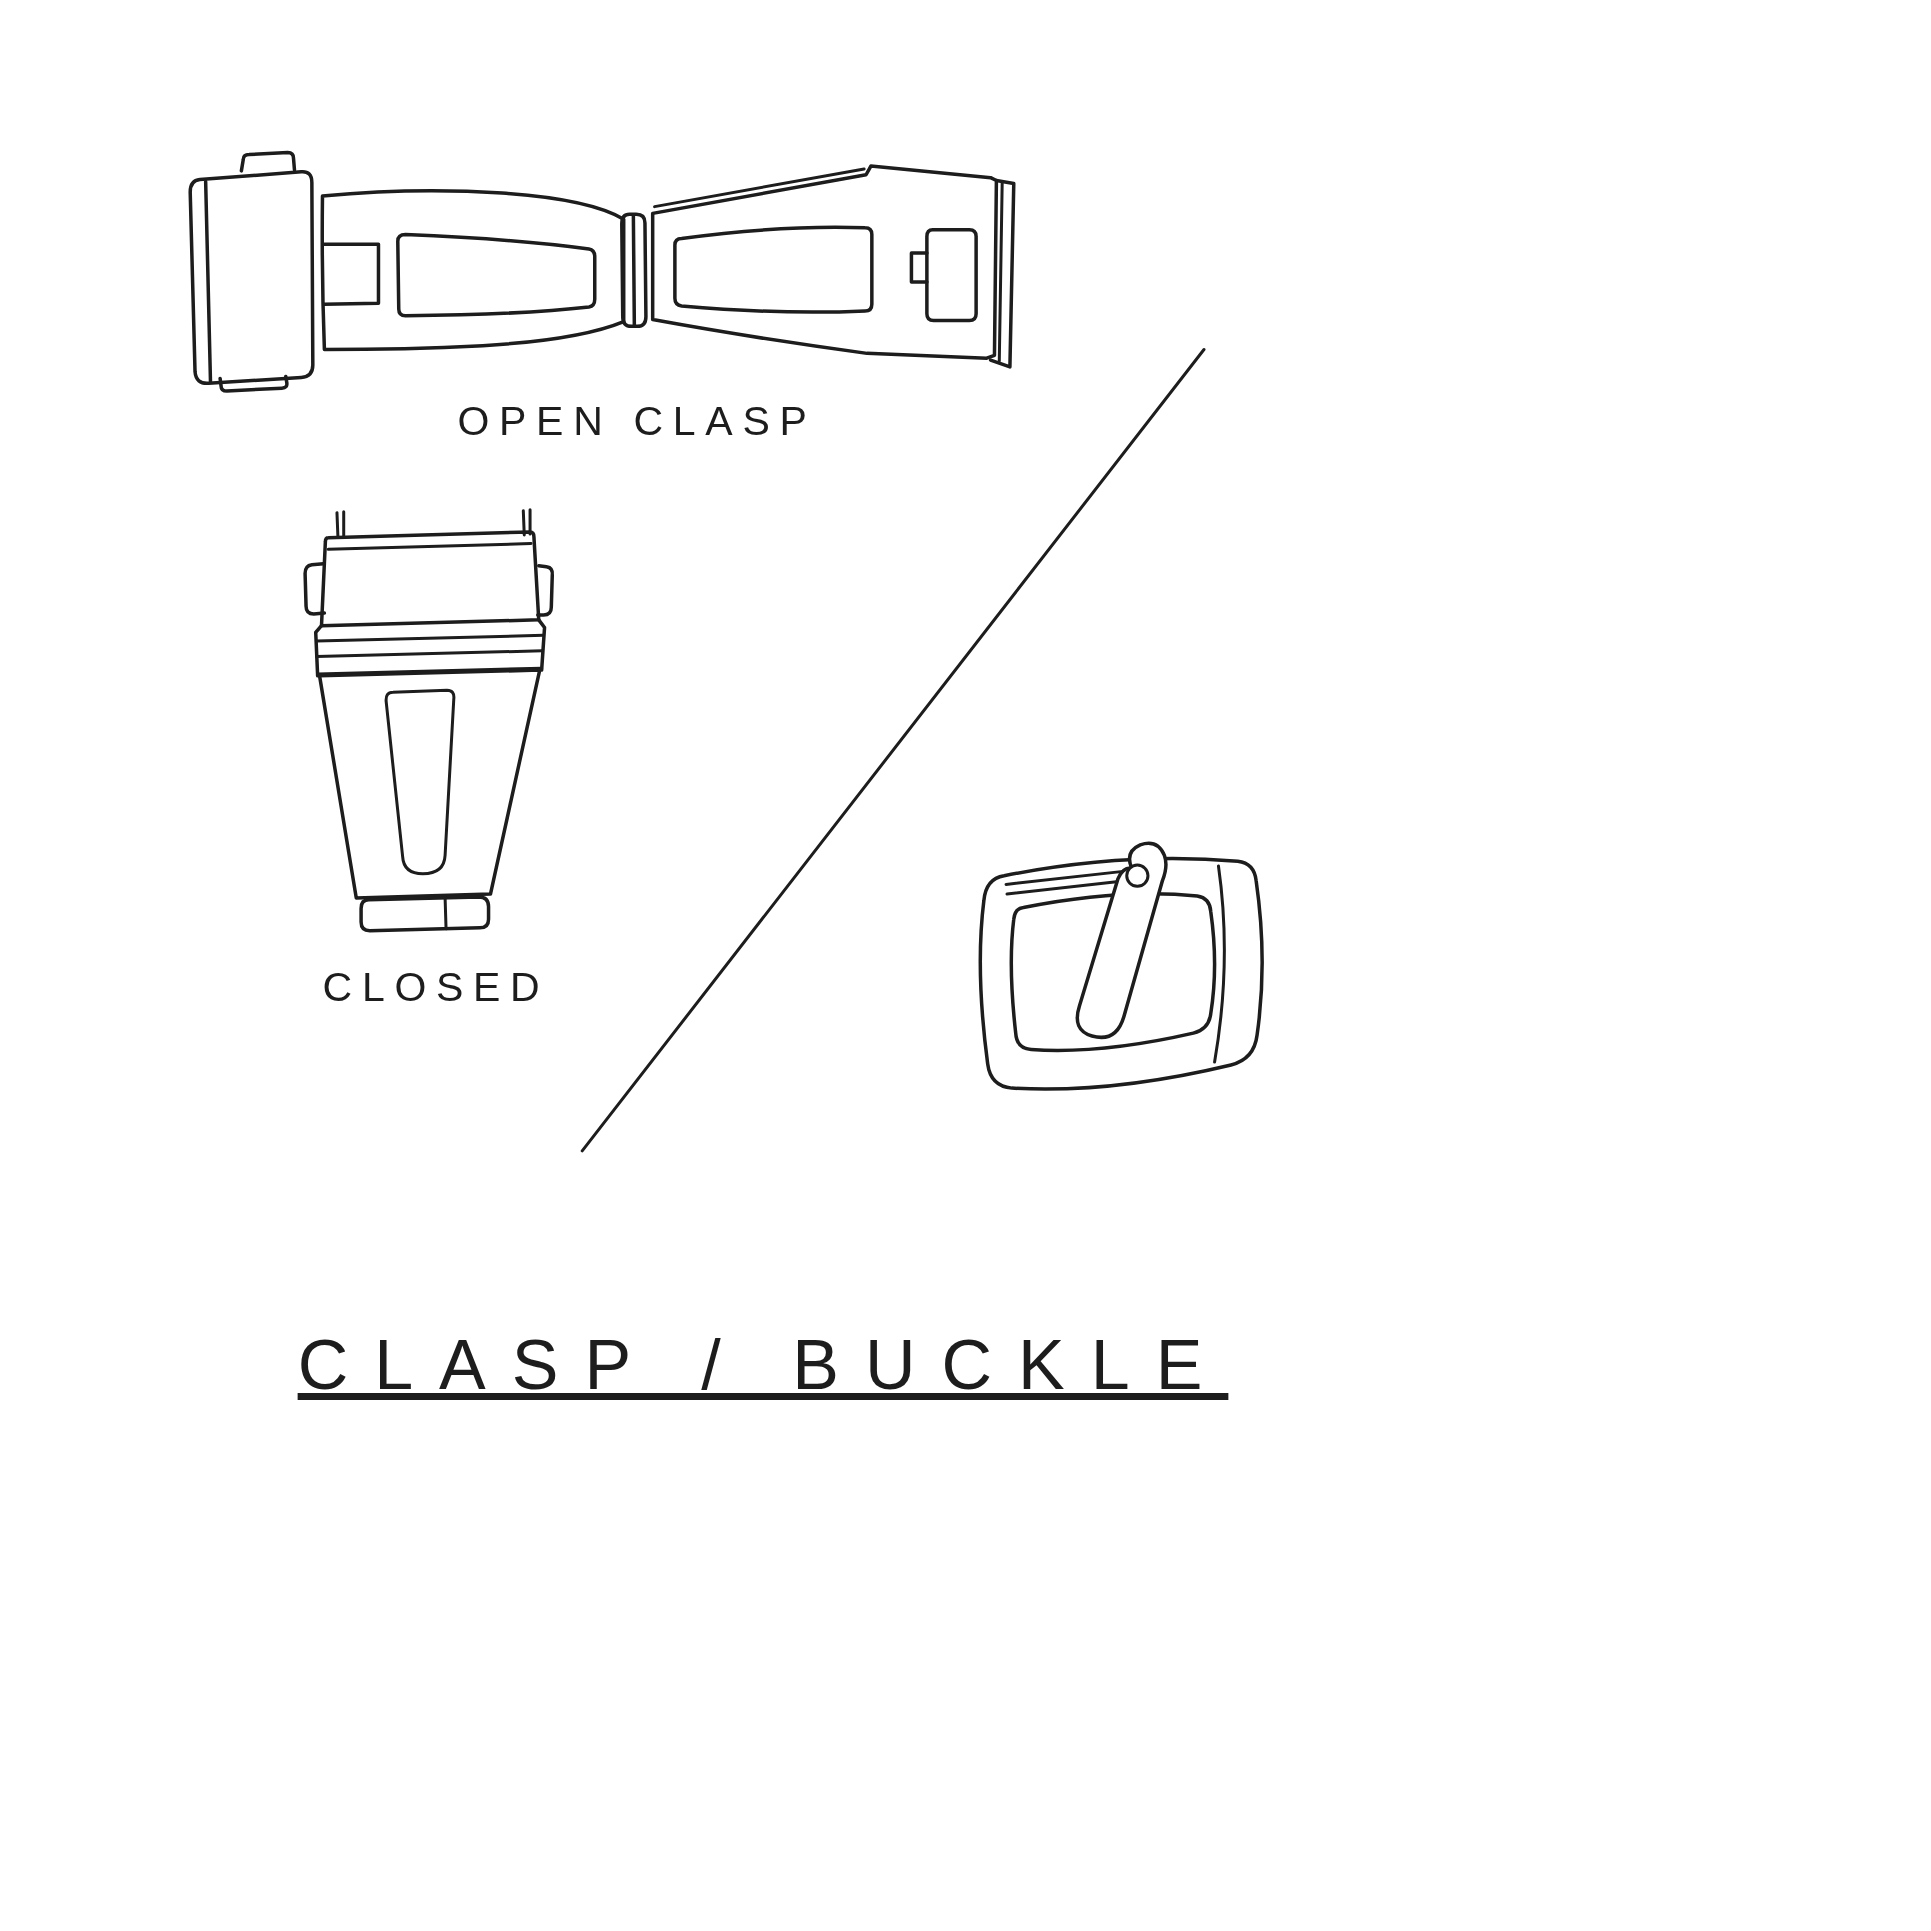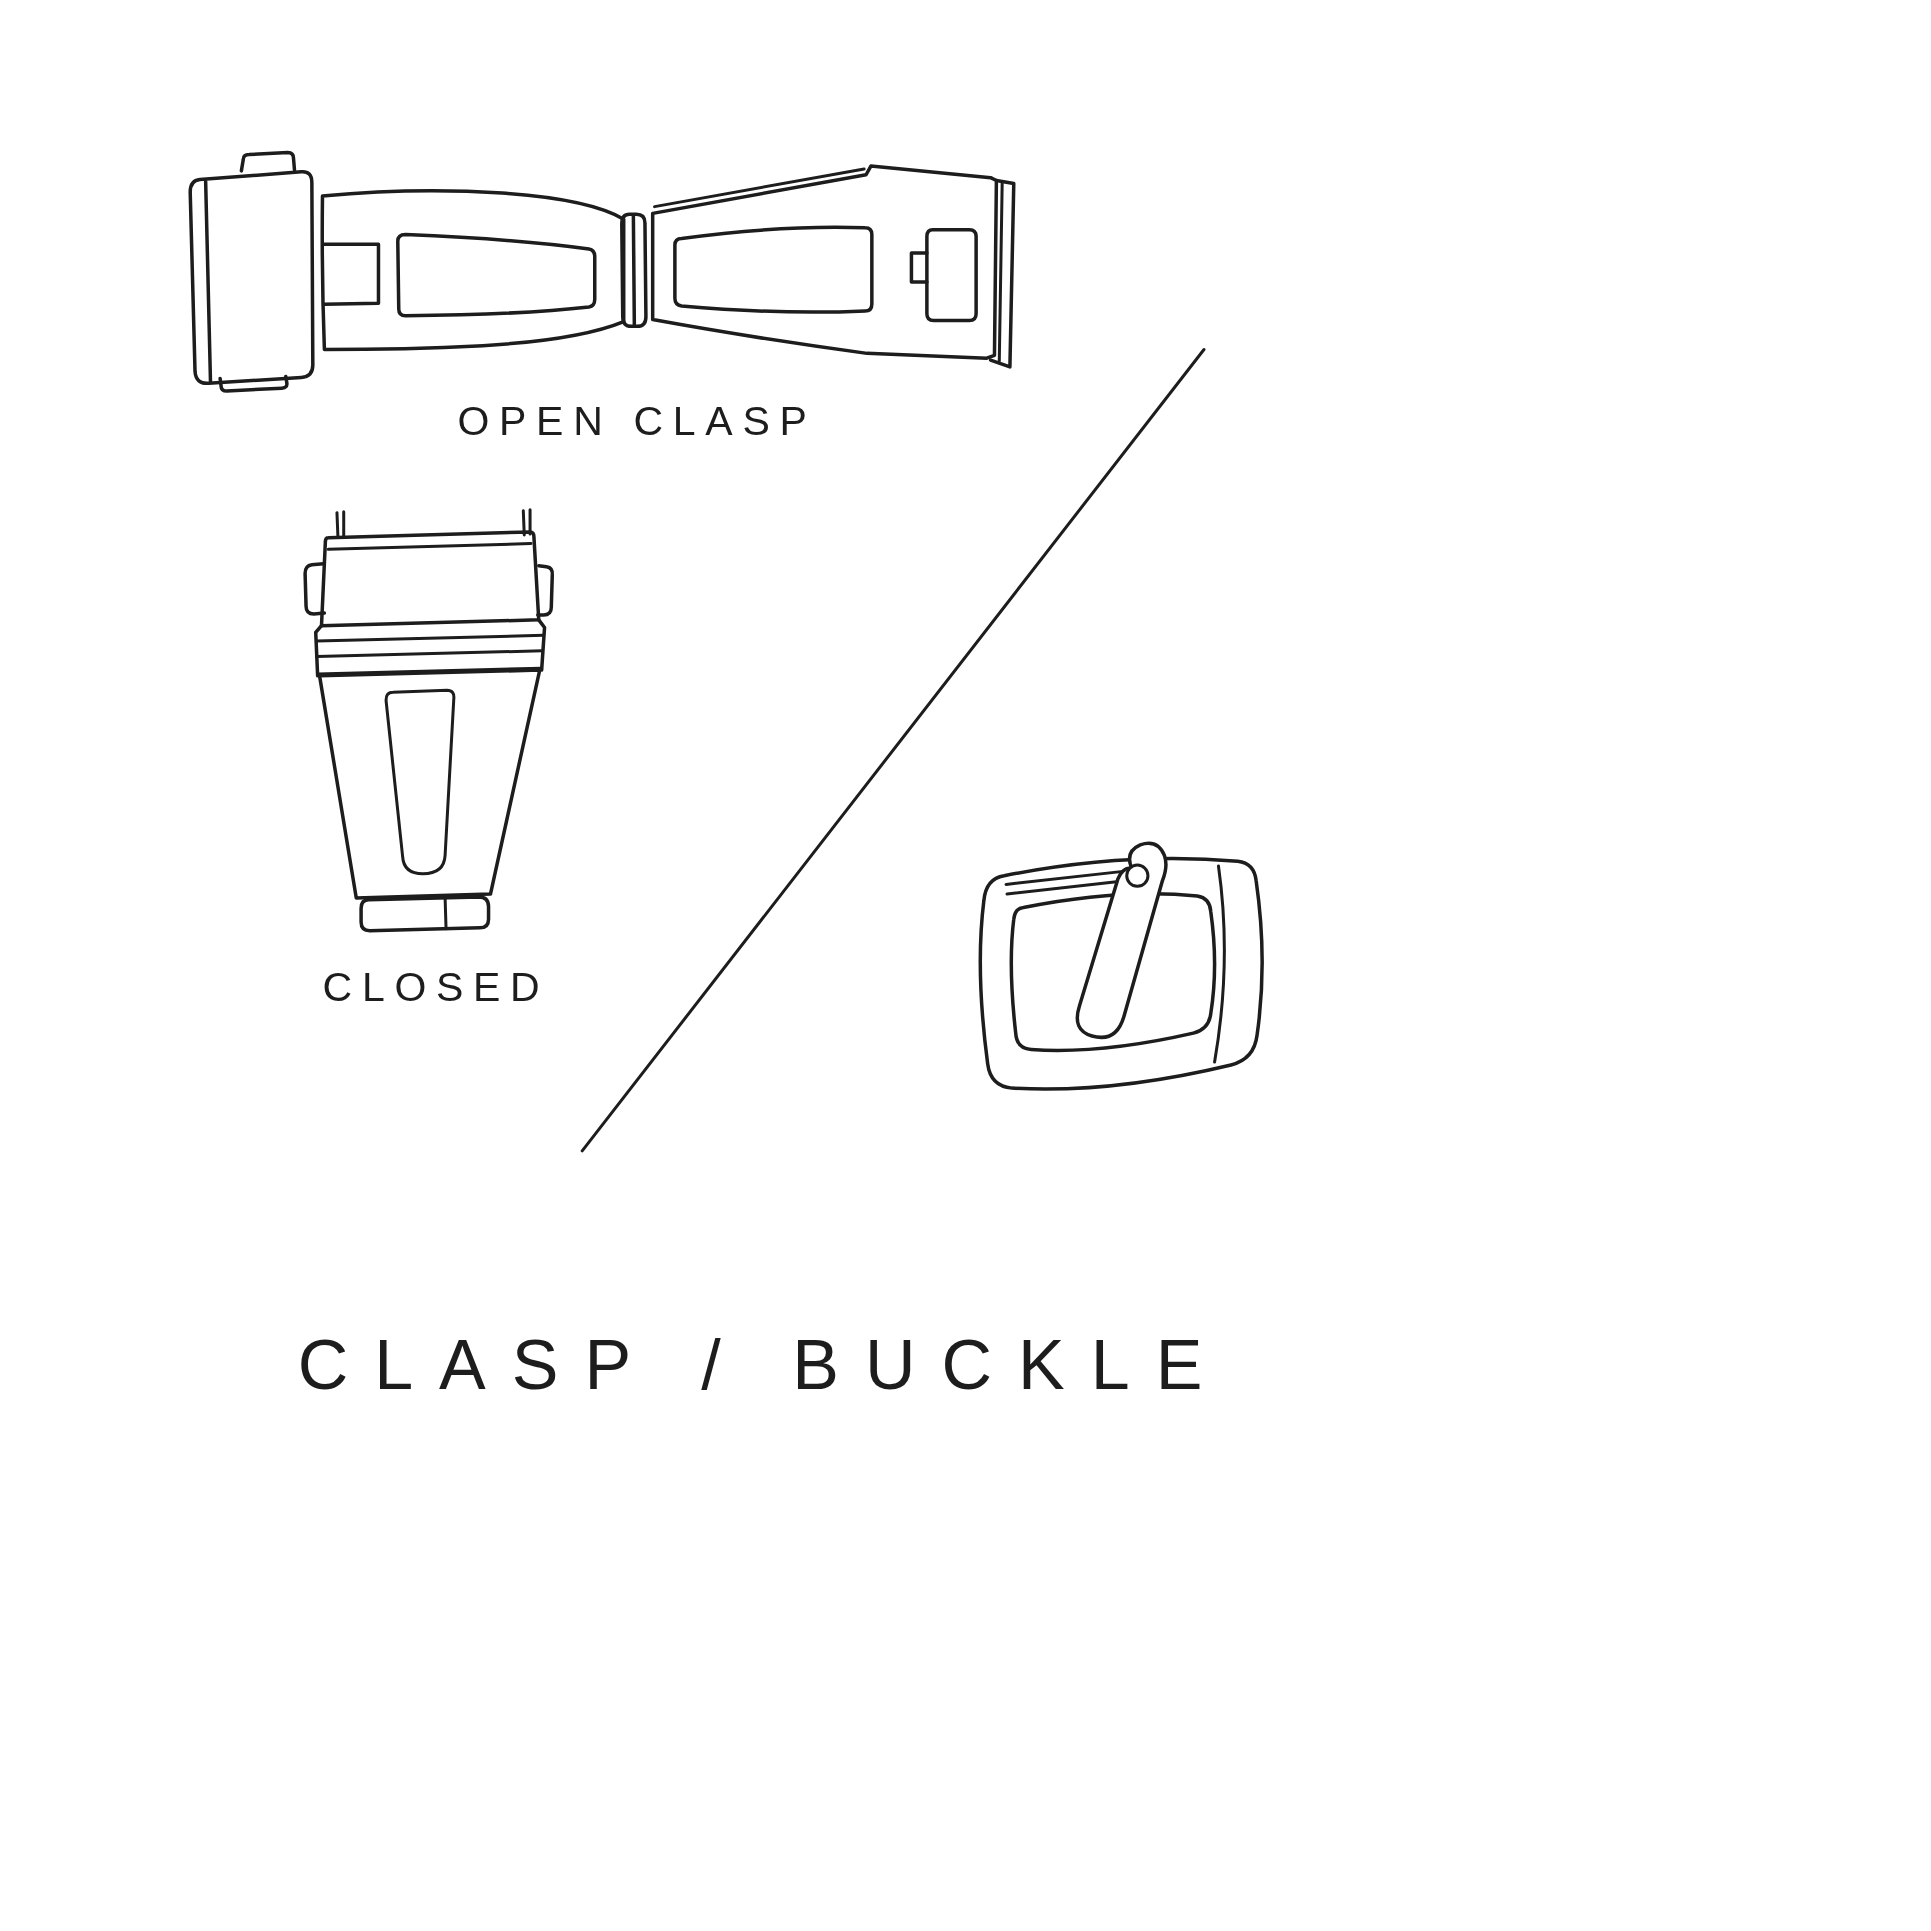--- a/index.html
+++ b/index.html
@@ -37,21 +37,21 @@
   .small-caption {
     font-size: 41px;
     letter-spacing: 9.7px;
   }
   .big-caption {
     font-size: 70px;
     letter-spacing: 26px;
   }
   .open-clasp-caption { left: 637px; top: 398px; }
   .closed-caption     { left: 436px; top: 964px; }
-  .title-caption      { left: 763px; top: 1325px; }
+  .title-caption      { left: 763px; top: 1325px; text-decoration: underline; }
 
   svg path, svg circle, svg line {
     vector-effect: non-scaling-stroke;
   }
 </style>
 </head>
 <body>
 
 <div class="canvas">
 

